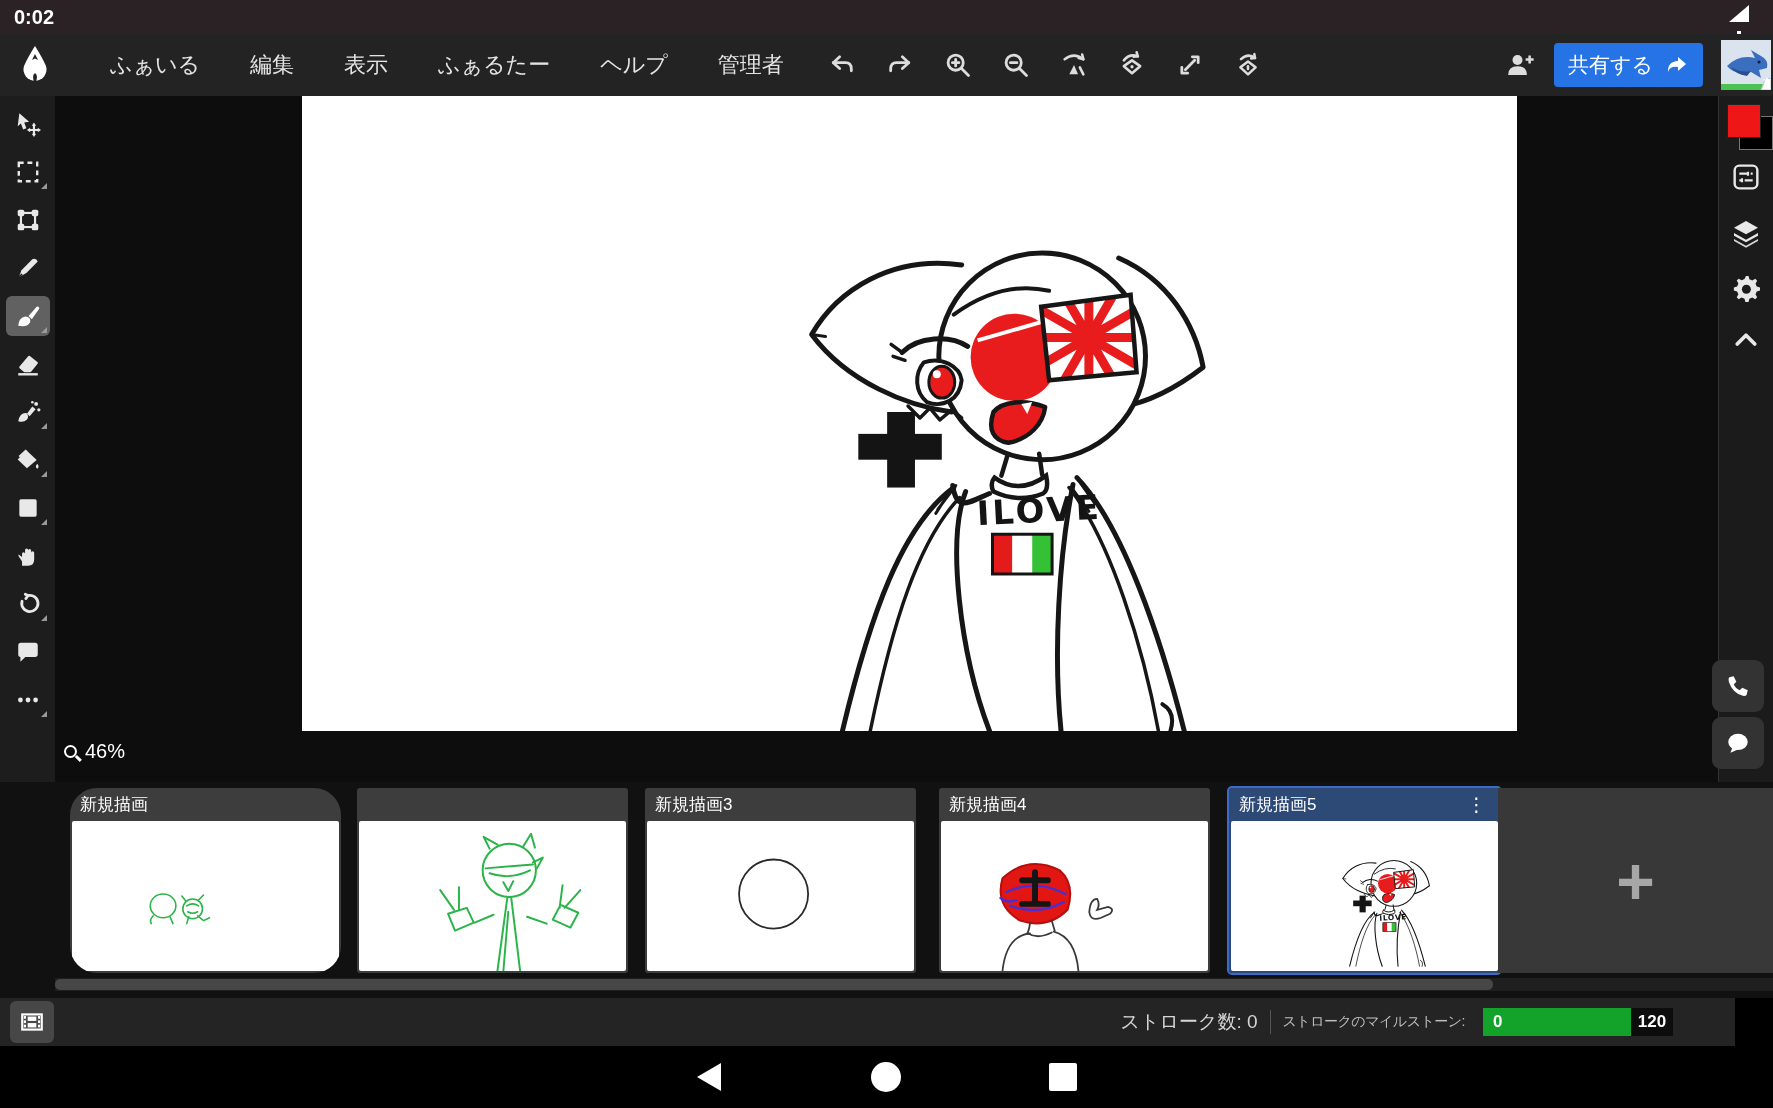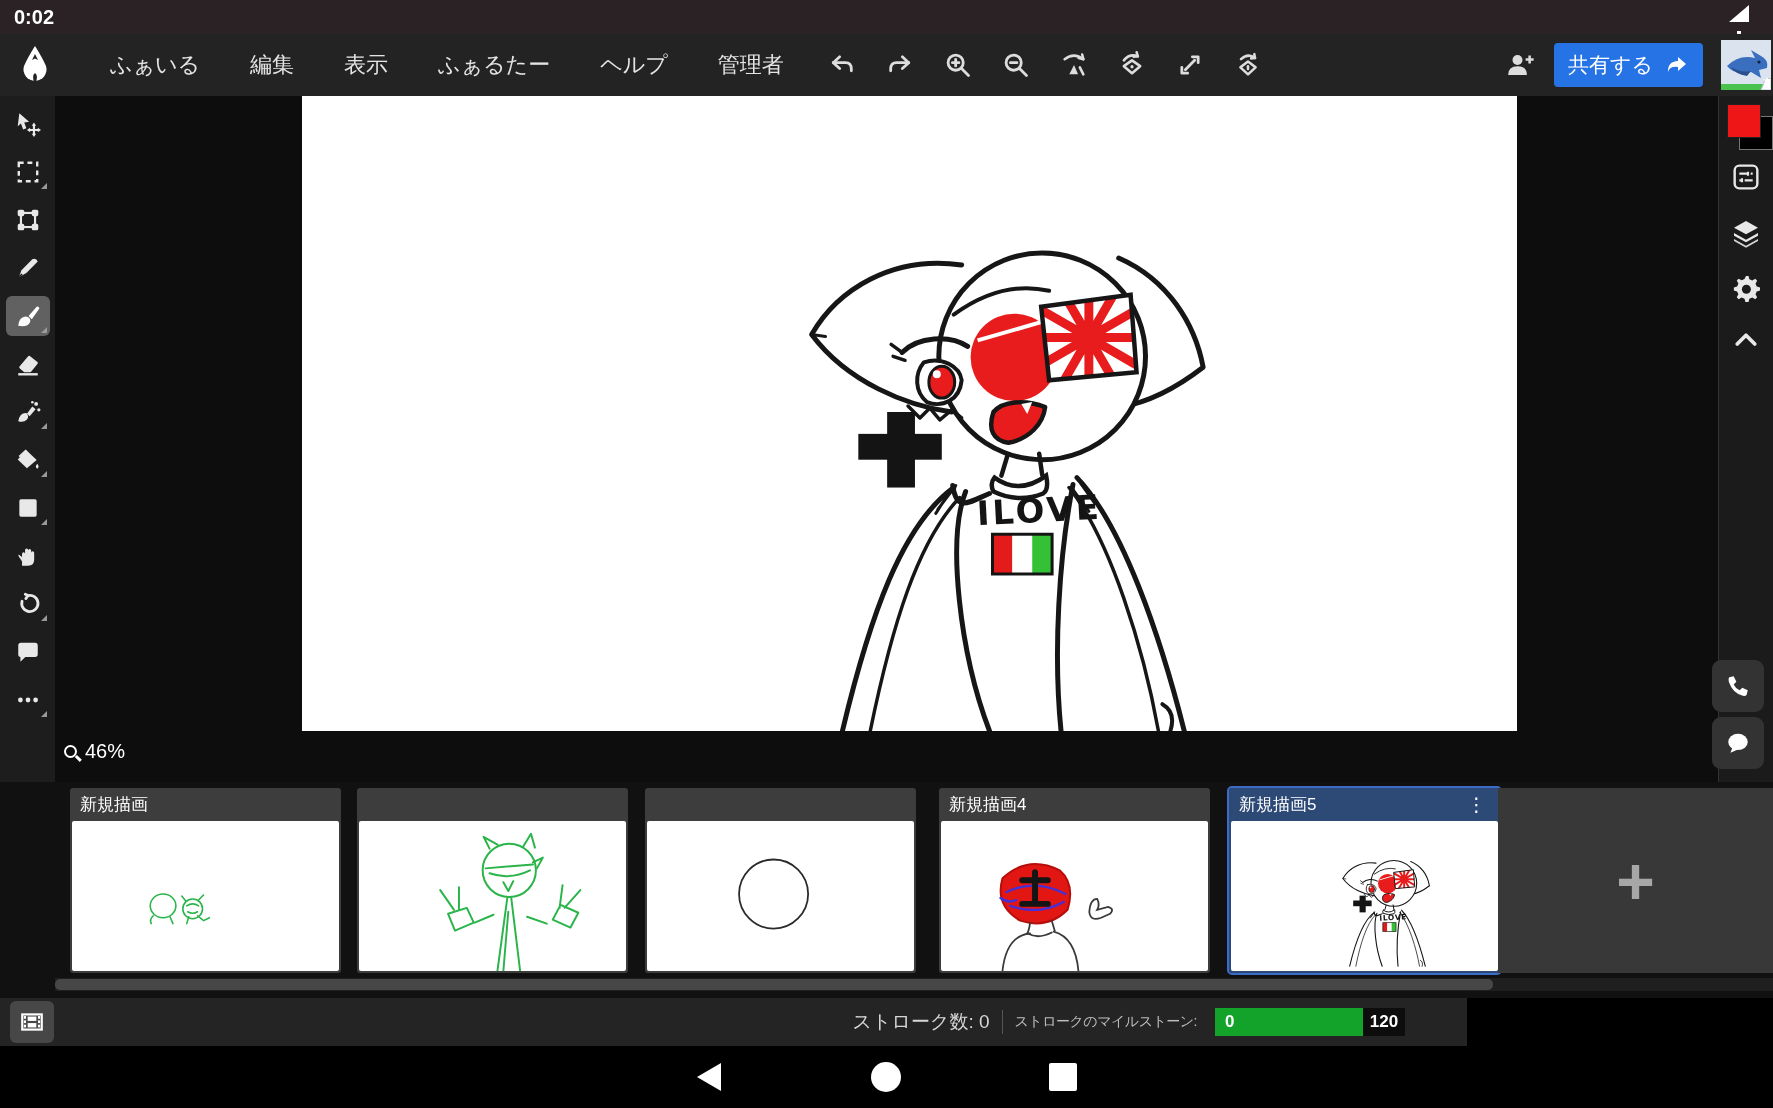--- a/index.html
+++ b/index.html
@@ -68,21 +68,21 @@
   .canvas-card.selected { outline:2px solid #3d6cc8; background:#2d4a77; }
   .card-header { height:33px; display:flex; align-items:center; color:#fff; font-size:17px; padding:0 10px; }
   .card-kebab { margin-left:auto; font-size:19px; color:#fff; line-height:1; padding:0 4px; }
   .card-thumb { position:absolute; left:2px; right:2px; top:33px; bottom:2px; background:#fff; border-radius:2px; overflow:hidden; }
   #add-canvas { position:absolute; left:1498px; top:6px; width:275px; height:185px; background:#383838;
     display:flex; align-items:center; justify-content:center; color:#a7a7a7; font-size:66px; font-weight:bold; }
   #strip-scrollbar { position:absolute; left:55px; top:196px; width:1718px; height:13px; background:#1f1f1f; }
   #strip-scroll-handle { position:absolute; left:0; top:1px; width:1438px; height:11px; background:#474747; border-radius:5px; }
 
   
-  #footer { left:0; top:998px; width:1467px; height:48px; background:#242424; display:flex; align-items:center; }
+  #footer { left:0; top:998px; width:1735px; height:48px; background:#242424; display:flex; align-items:center; }
   #film-btn { width:44px; height:42px; background:#474747; border-radius:6px; margin-left:10px;
     display:flex; align-items:center; justify-content:center; }
   #footer-right { margin-left:auto; display:flex; align-items:center; margin-right:62px; gap:12px; }
   #stroke-count { color:#d6d6d6; font-size:19px; }
   .footer-sep { width:1px; height:24px; background:#555; }
   #milestone-label { color:#bdbdbd; font-size:14px; letter-spacing:-0.5px; }
   #milestone-meter { width:190px; height:28px; display:flex; margin-left:6px; }
   #milestone-fill { width:148px; background:#14a32a; color:#fff; font-size:17px; font-weight:bold;
     display:flex; align-items:center; padding-left:10px; }
   #milestone-max { width:42px; background:#0d0d0d; color:#fff; font-size:17px; font-weight:bold;
@@ -417,21 +417,21 @@
   <div class="round-btn" style="top:621px;">
     <svg width="26" height="26" viewBox="0 0 24 24" fill="#fff">
       <ellipse cx="12" cy="11" rx="9" ry="7.5"></ellipse>
       <path d="M7 16 L5 21 L12 18 Z"></path>
     </svg>
   </div>
 </div>
 
 <div id="film-strip" class="abs">
 
-  <div class="canvas-card" style="left:70px;">
+  <div class="canvas-card" style="left:70px;border-radius:27px;">
     <div class="card-header">
         <span>新規描画</span>
       </div>
     <div class="card-thumb">
       <svg class="thumb-svg" viewBox="0 0 270 152">
         <g fill="none" stroke="#2ab44a" stroke-width="1.6" stroke-linecap="round">
           <ellipse cx="92" cy="86" rx="13" ry="12"></ellipse>
           <path d="M82 96 q -4 4 -2 8 M 99 97 l 3 7"></path>
           <circle cx="122" cy="89" r="10"></circle>
           <path d="M115 81 l -4 -5 M 128 80 l 5 -5 M 118 97 l -2 7 M 127 96 l 6 5 l 6 -3"></path>
@@ -451,20 +451,23 @@
           <path d="M146 62 l 5 9 l 5 -10"></path>
           <path d="M150 78 L 140 152 M 154 78 L 163 152 M 151 92 L 146 152"></path>
           <path d="M96 90 L 82 70 M 101 90 L 101 67 M 90 94 l 19 -6 l 7 15 l -19 8 Z M 117 103 L 136 95"></path>
           <path d="M208 88 L 224 70 M 203 88 L 206 65 M 196 100 l 18 8 l 8 -15 l -18 -8 Z M 190 104 L 170 97"></path>
         </g>
       </svg>
     </div>
   </div>
 
   <div class="canvas-card" style="left:645px;">
+    <div class="card-header">
+        <span>新規描画3</span>
+      </div>
     <div class="card-thumb">
       <svg class="thumb-svg" viewBox="0 0 270 152">
         <circle cx="128" cy="74" r="35" fill="none" stroke="#2a2a2a" stroke-width="1.8"></circle>
       </svg>
     </div>
   </div>
 
   <div class="canvas-card" style="left:939px;">
     <div class="card-header">
         <span>新規描画4</span>

